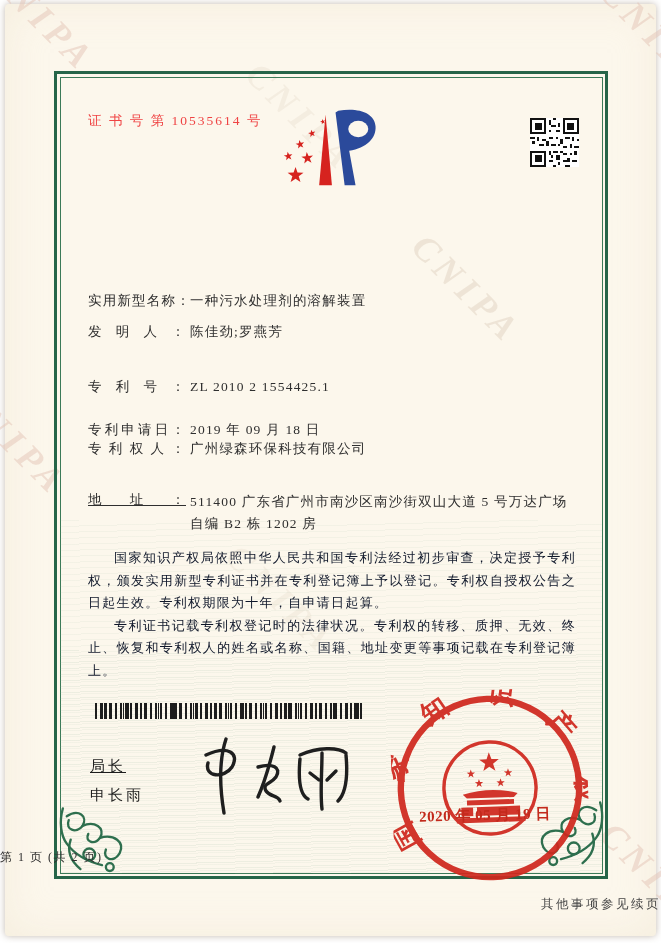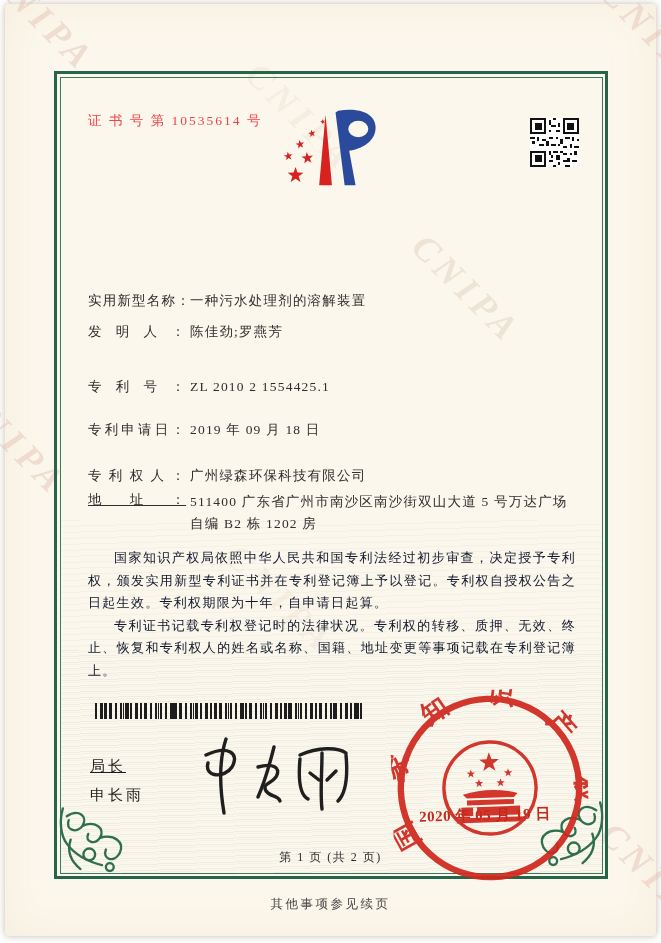--- a/index.html
+++ b/index.html
@@ -49,23 +49,23 @@
   .signature{position:absolute;left:188px;top:733px;width:175px;height:88px;}
   
   .seal{position:absolute;left:392px;top:690px;width:196px;height:196px;transform:rotate(-2deg);opacity:.93;}
   .seal-date{position:absolute;left:402px;top:806px;width:166px;text-align:center;color:#c32a1c;
              font-size:15px;font-weight:bold;letter-spacing:.5px;transform:rotate(-1.5deg);}
   
   .orn{position:absolute;width:88px;height:98px;}
   .orn.bl{left:57px;top:779px;}
   .orn.br{left:518px;top:773px;transform:scaleX(-1);}
   
-  .pageno{position:absolute;left:0;right:0;top:849px;text-align:center;font-size:12px;
+  .pageno{position:absolute;left:0;right:0;top:849px;text-align:left;font-size:12px;
           letter-spacing:1.5px;color:#2e2e2e;}
-  .footnote{position:absolute;left:0;right:0;top:896px;text-align:center;font-size:12.5px;
+  .footnote{position:absolute;left:0;right:0;top:896px;text-align:right;font-size:12.5px;
             letter-spacing:2.5px;color:#454545;}
 </style>
 </head>
 <body>
 
 <div class="sheet">
   <div class="paper"></div>
 
   <span class="wm" style="left:-28px;top:-4px;">CNIPA</span>
   <span class="wm" style="left:586px;top:14px;">CNIPA</span>
@@ -145,21 +145,21 @@
   </div>
   <div class="row" style="top:312px;">
     <span class="lab">发明人：</span><span class="val">陈佳劲;罗燕芳</span>
   </div>
   <div class="row" style="top:367px;">
     <span class="lab">专利号：</span><span class="val">ZL 2010 2 1554425.1</span>
   </div>
   <div class="row" style="top:410px;">
     <span class="lab">专利申请日：</span><span class="val">2019 年 09 月 18 日</span>
   </div>
-  <div class="row" style="top:456px;">
+  <div class="row" style="top:429px;">
     <span class="lab">专利权人：</span><span class="val">广州绿森环保科技有限公司</span>
   </div>
   <div class="row" style="top:480px;">
     <span class="lab" style="vertical-align:top;text-decoration:underline;">地址：</span><span class="addr-lines"><span>511400 广东省广州市南沙区南沙街双山大道 5 号万达广场</span><br><span>自编 B2 栋 1202 房</span></span>
   </div>
 
   <div class="body-text">
     <p>国家知识产权局依照中华人民共和国专利法经过初步审查，决定授予专利权，颁发实用新型专利证书并在专利登记簿上予以登记。专利权自授权公告之日起生效。专利权期限为十年，自申请日起算。</p>
     <p>专利证书记载专利权登记时的法律状况。专利权的转移、质押、无效、终止、恢复和专利权人的姓名或名称、国籍、地址变更等事项记载在专利登记簿上。</p>
   </div>

